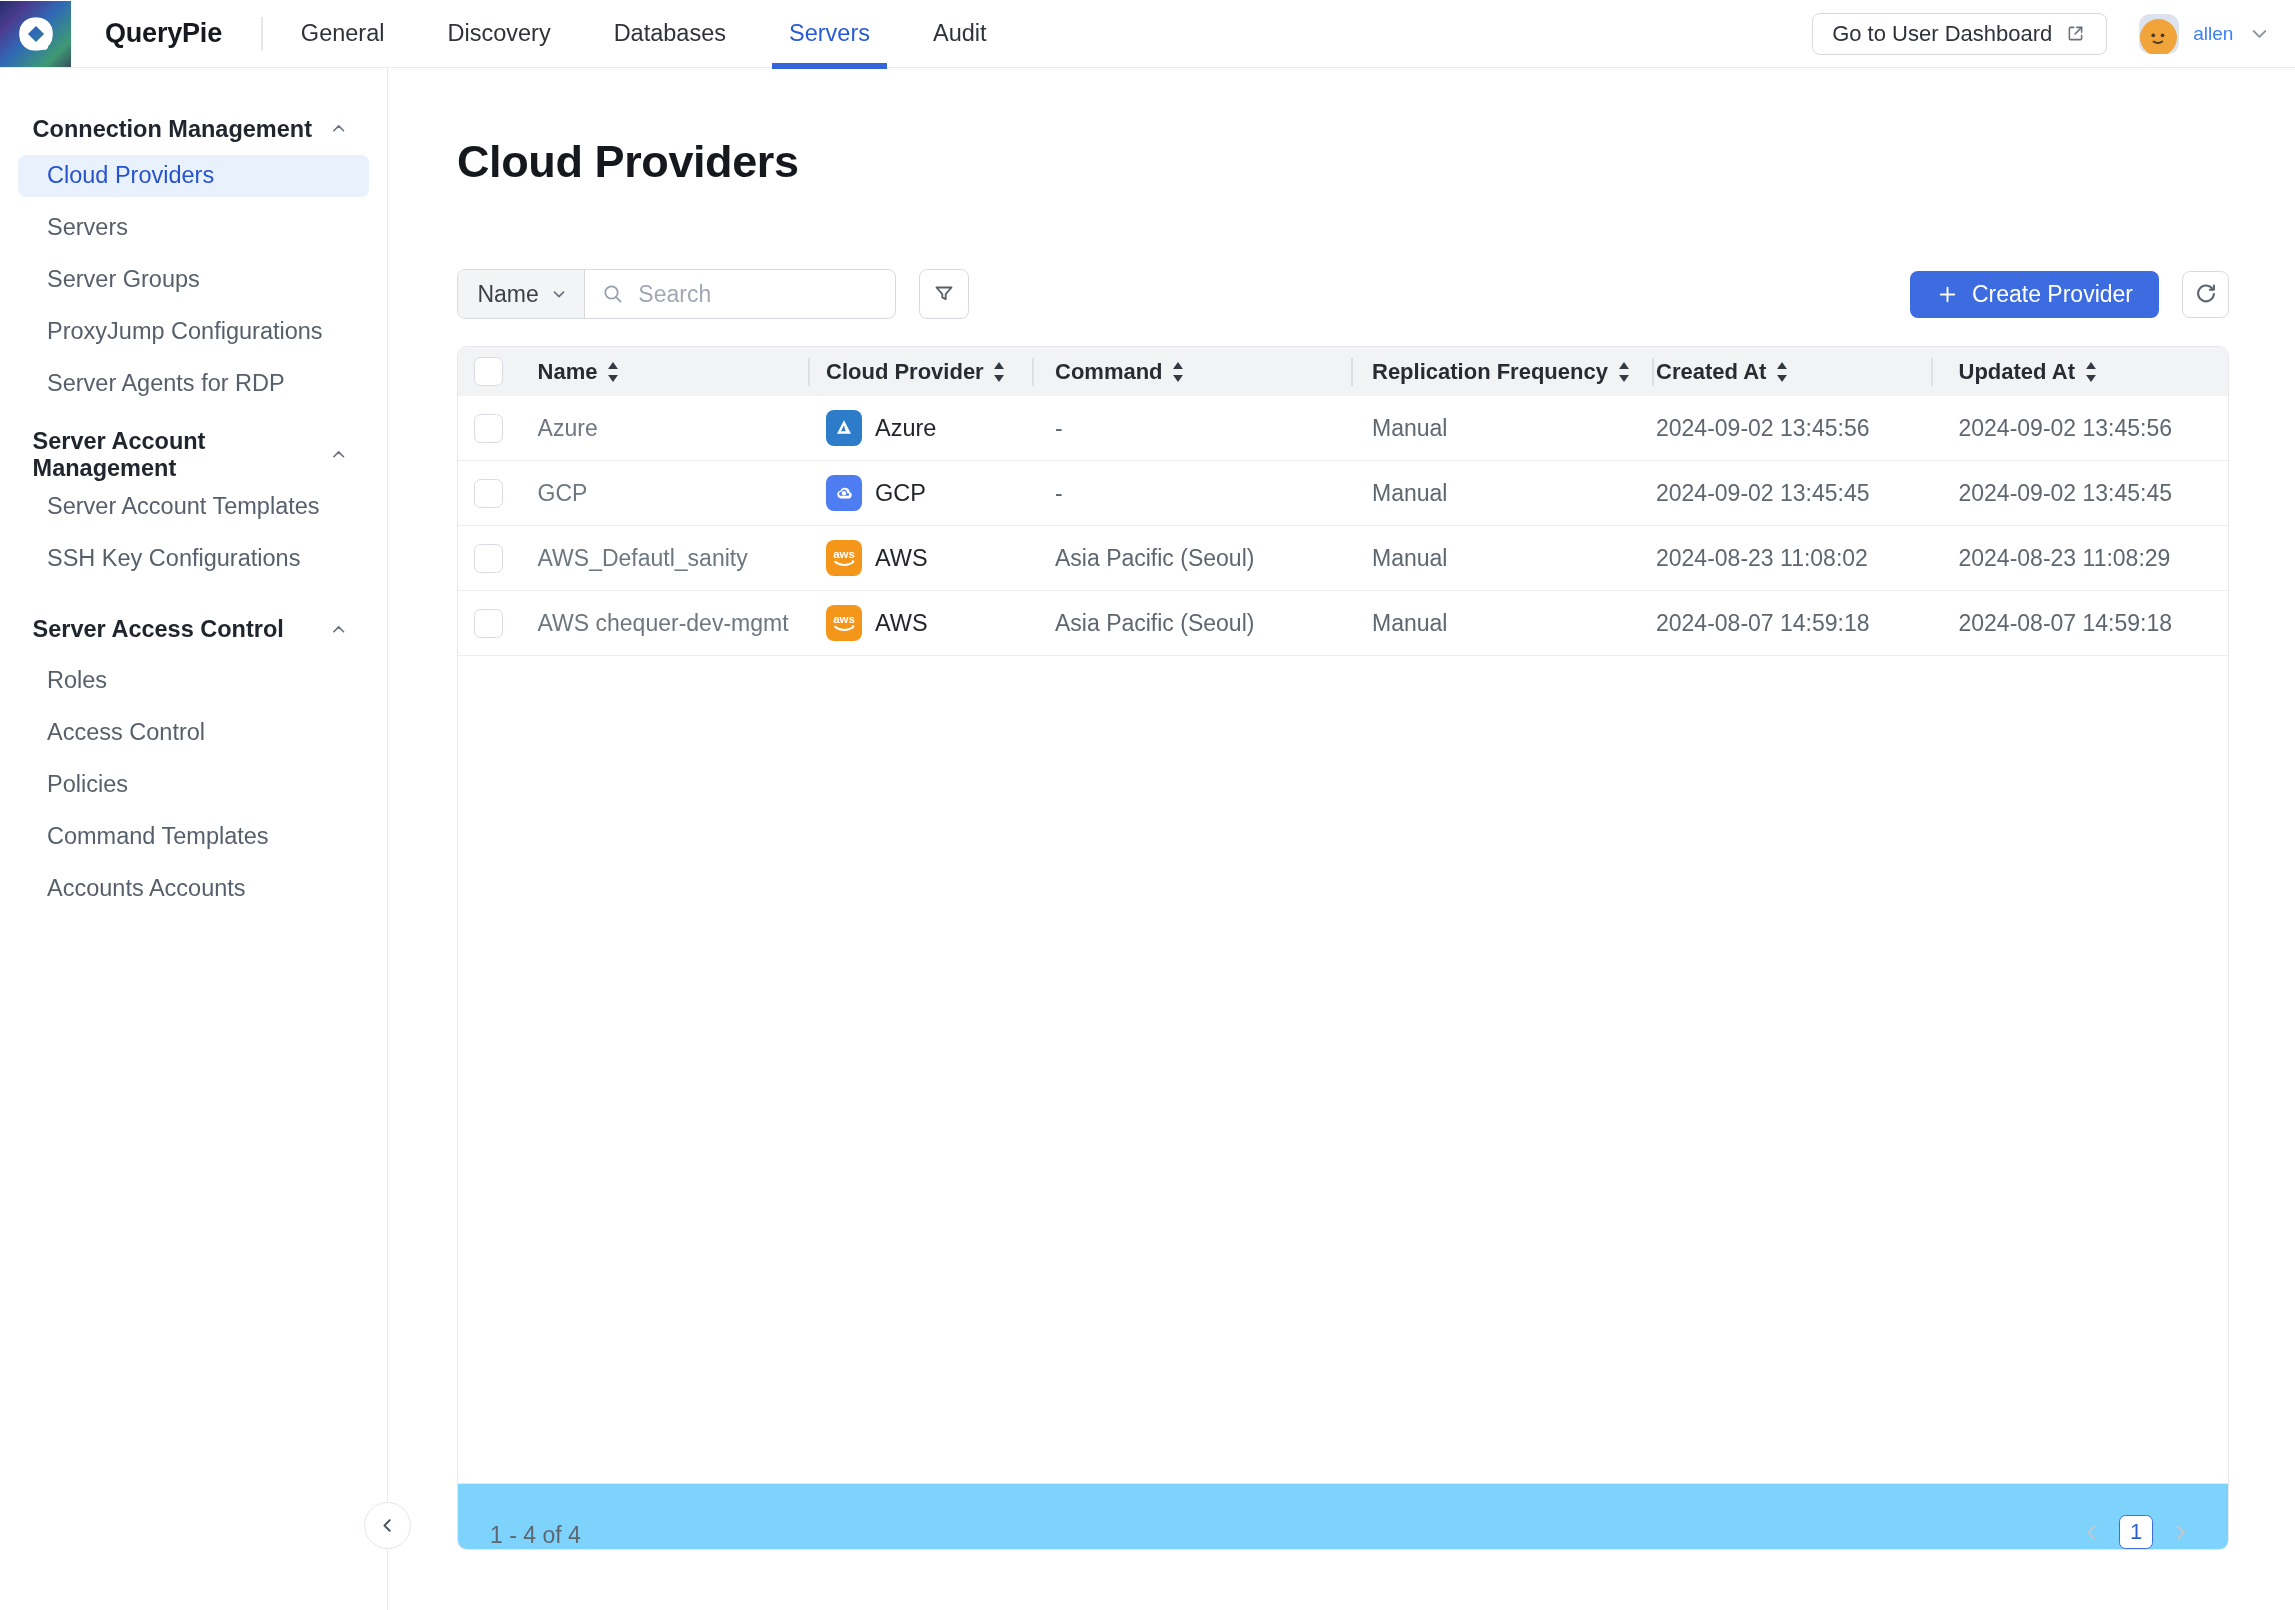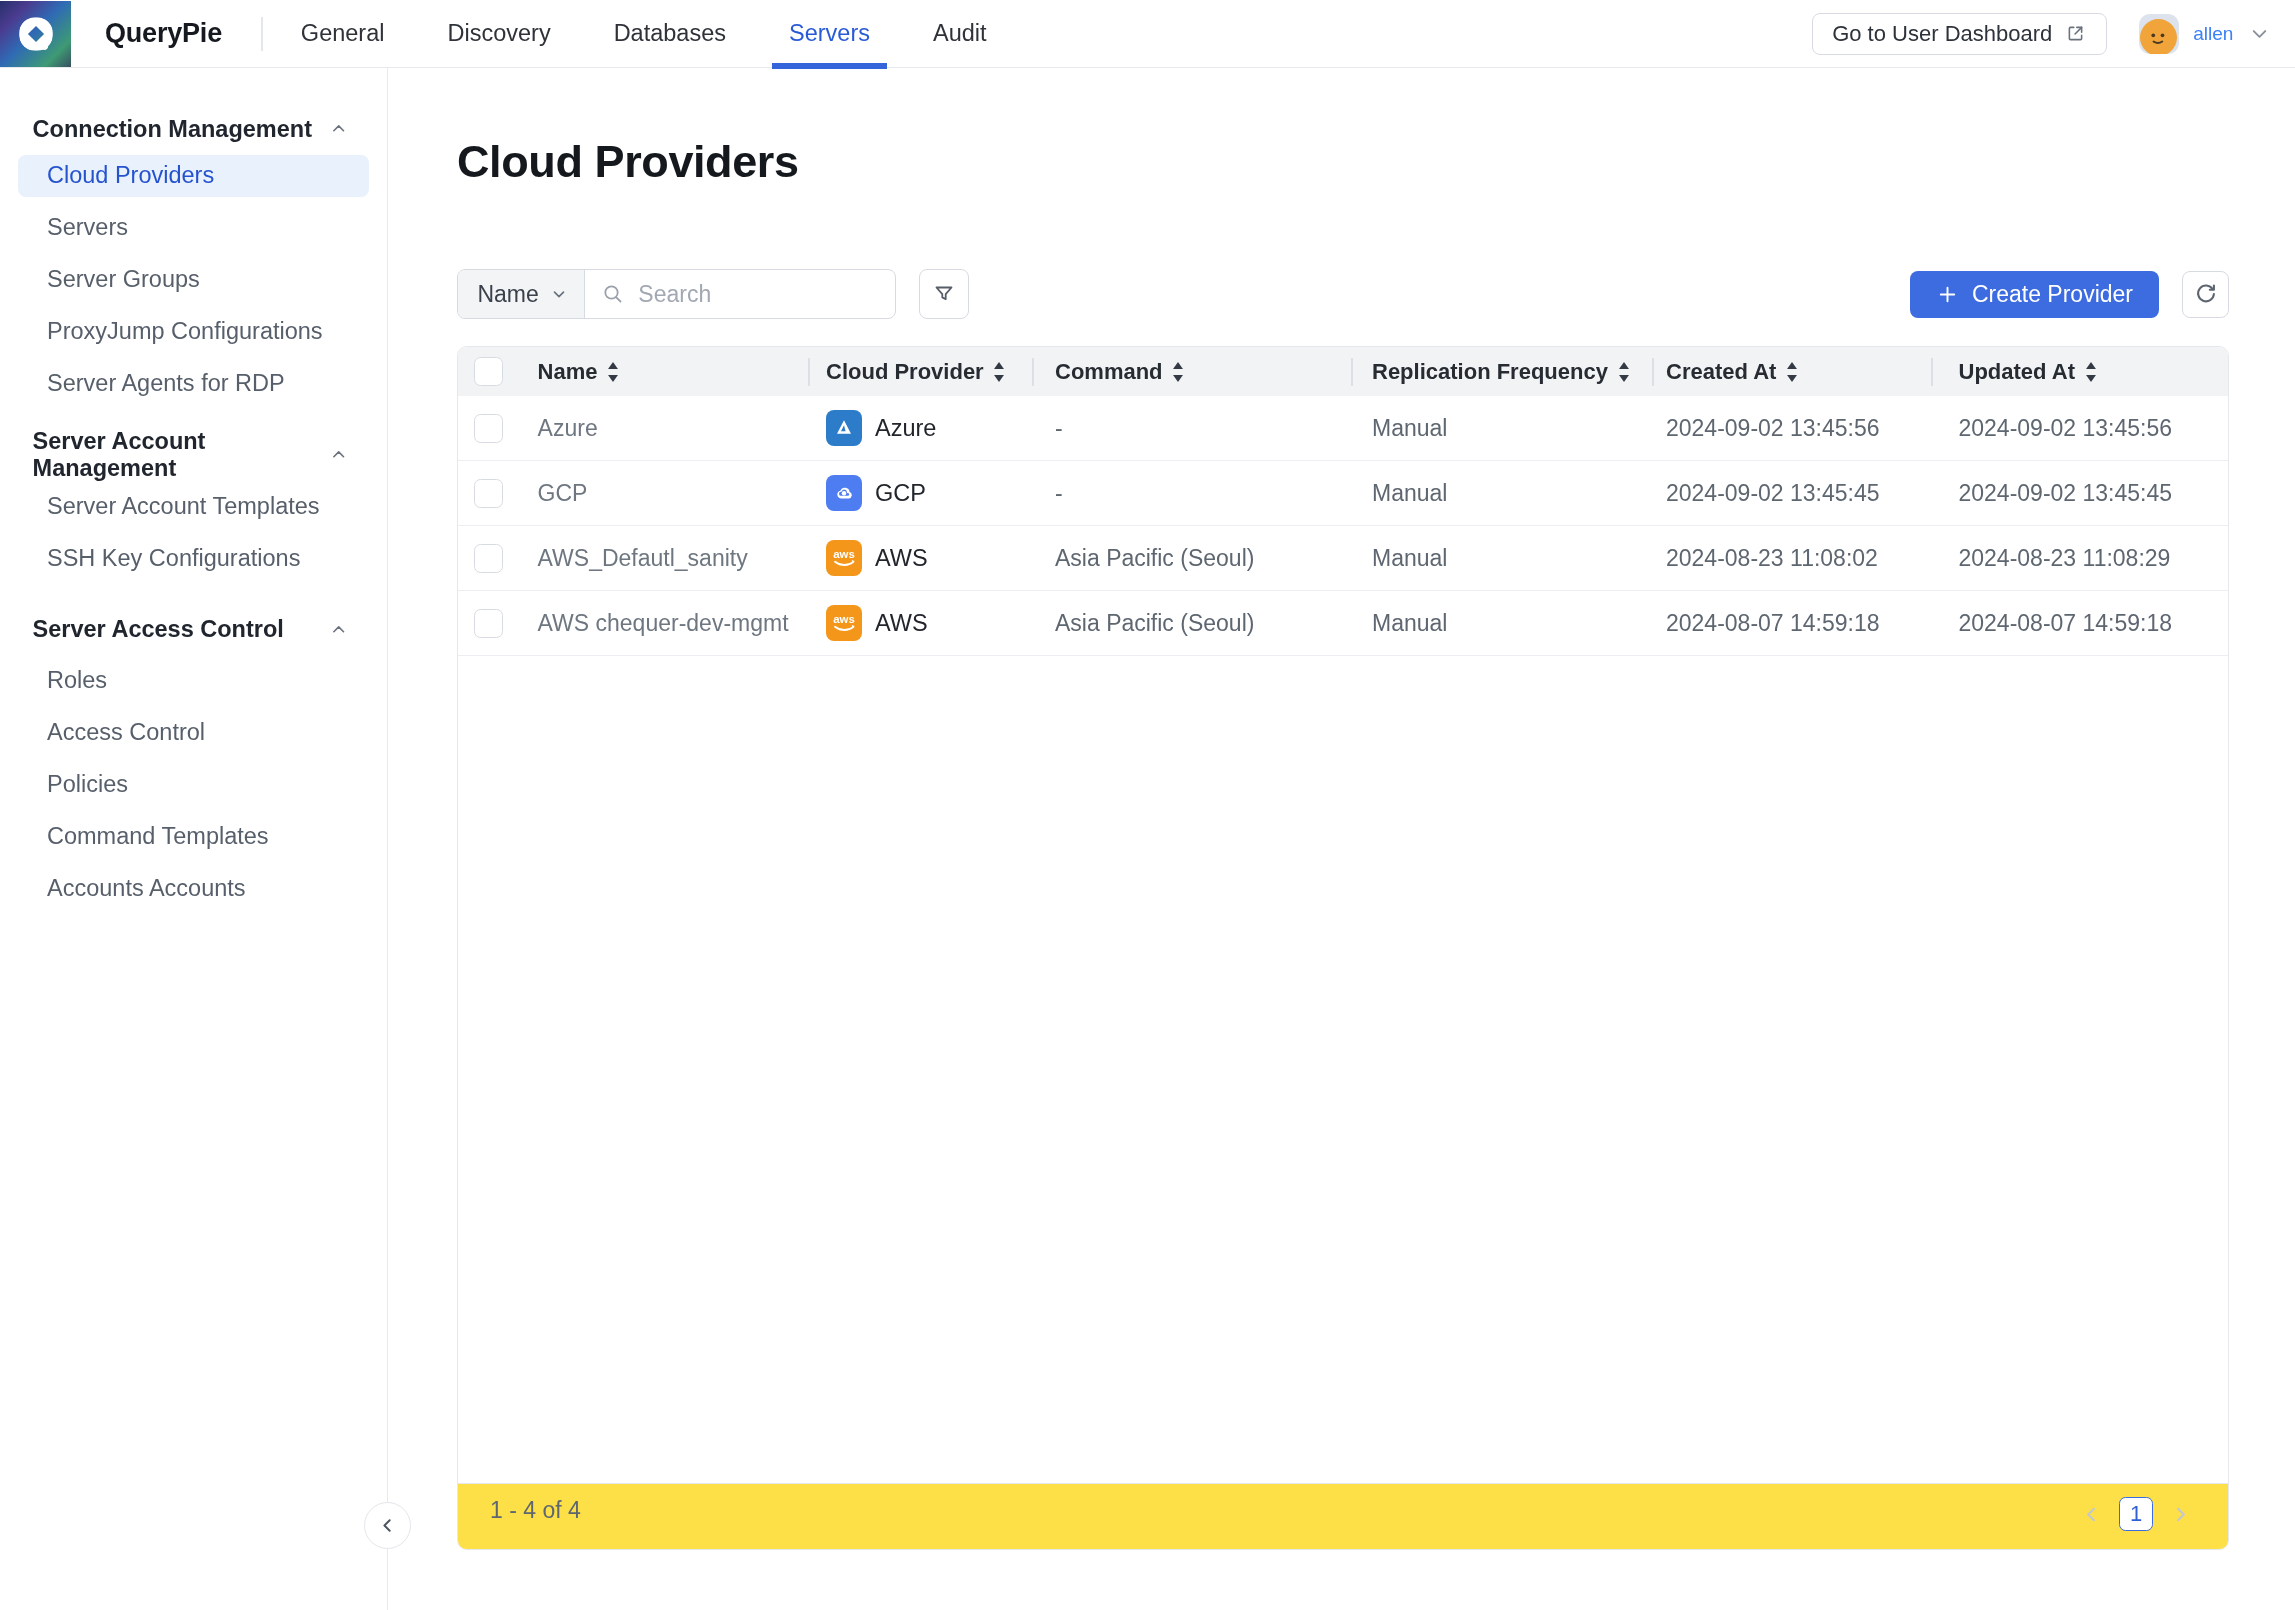--- a/index.html
+++ b/index.html
@@ -83,36 +83,36 @@
   .thead { height:49px; background:#f2f3f5; flex:none; }
   .cell { display:flex; align-items:center; height:100%; position:relative; }
   .thead .cell { gap:9.7px; font-size:22px; font-weight:bold; color:#272c33; }
   .thead .cell:nth-child(n+3)::before { content:""; position:absolute; left:0; top:10.5px; bottom:10.5px;
                                         width:1.6px; background:#dcdfe4; }
   .cell:nth-child(1) { padding-left:16px; }
   .cell:nth-child(2) { padding-left:14.6px; }
   .cell:nth-child(3) { padding-left:18px; }
   .cell:nth-child(4) { padding-left:23px; }
   .cell:nth-child(5) { padding-left:21px; }
-  .cell:nth-child(6) { padding-left:14px; }
+  .cell:nth-child(6) { padding-left:4px; }
   .cell:nth-child(7) { padding-left:27.5px; }
   .tr { height:65px; background:#fff; border-bottom:1.6px solid #eceef1; flex:none; font-size:23px; color:#5e6670; }
   .td-name { color:#6e7680; }
   .checkbox { width:29px; height:29px; border:1.6px solid #d8dce2; border-radius:6.5px; background:#fff;
               display:inline-block; cursor:pointer; }
   .provider-cell { gap:13px; }
   .badge { width:36px; height:36px; border-radius:8px; display:flex; align-items:center;
            justify-content:center; flex:none; }
   .badge-azure { background:#2d7cc9; }
   .badge-gcp   { background:#4e7df1; }
   .badge-aws   { background:#f49619; }
   .provider-label { font-size:23.5px; color:#22262c; }
   .filler { flex:1; background:#fff; }
-  .tfoot { height:66px; background:#fde047; border-top:1.6px solid #e5e8ec; flex:none;
-           display:flex; align-items:flex-start; justify-content:space-between; padding:13px 36px 0 32px; }
+  .tfoot { height:66px; background:#7dd3fc; border-top:1.6px solid #e5e8ec; flex:none;
+           display:flex; align-items:flex-end; justify-content:space-between; padding:4px 36px 0 32px; }
   .summary { font-size:23px; color:#5e6670; }
   .pagination { display:flex; align-items:center; gap:16px; }
   .page-arrow { background:none; border:none; padding:0; cursor:pointer; display:flex; }
   .page-num { width:34px; height:34px; border:1.6px solid #3d6be0; border-radius:6.5px; background:#fff;
               color:#2e5fd5; font-size:22px; display:flex; align-items:center; justify-content:center;
               cursor:pointer; }
 </style>
 </head>
 <body>
 

